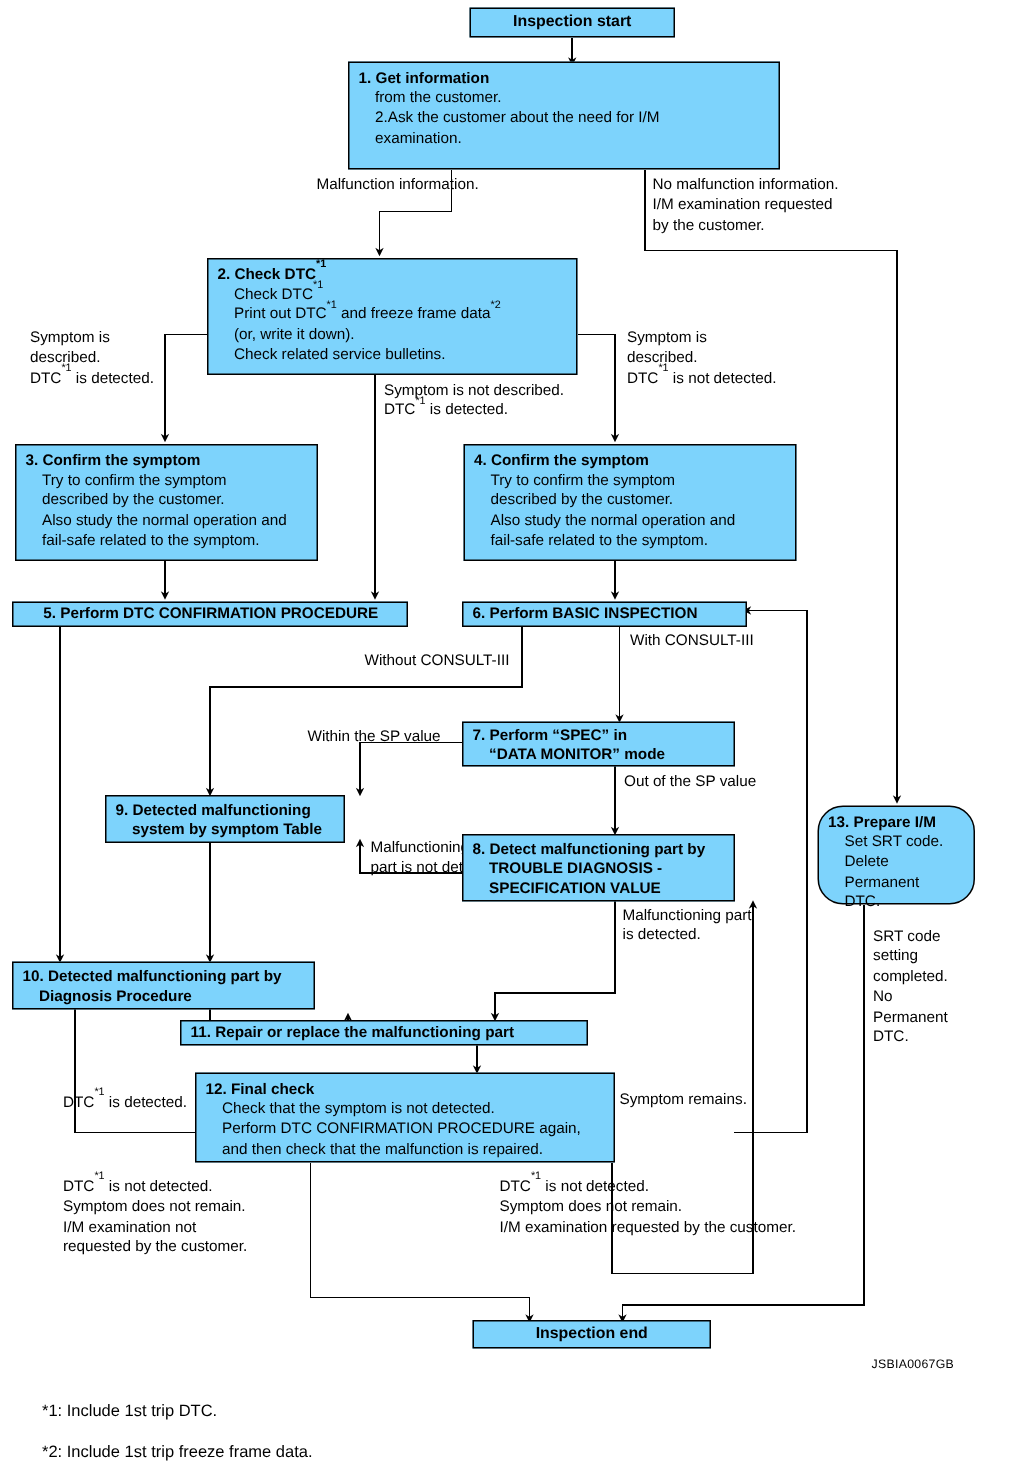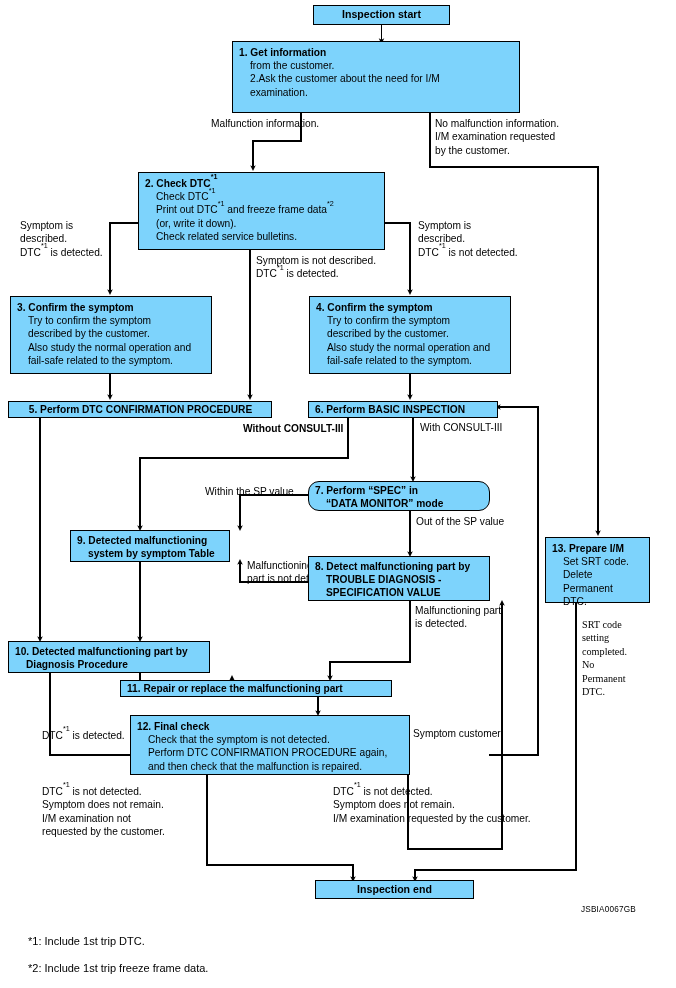--- a/index.html
+++ b/index.html
@@ -149,37 +149,37 @@
   </div>
 
   <div class="box" style="left:10px;top:296px;width:202px;height:78px;">
     <span class="ttl">3. Confirm the symptom</span>
     <span class="sub">Try to confirm the symptom</span>
     <span class="sub">described by the customer.</span>
     <span class="sub">Also study the normal operation and</span>
     <span class="sub">fail-safe related to the symptom.</span>
   </div>
 
-  <div class="box" style="left:309px;top:296px;width:202px;height:78px;">
+  <div class="box" style="left:309px;top:296px;width:222px;height:78px;">
     <span class="ttl">4. Confirm the symptom</span>
     <span class="sub">Try to confirm the symptom</span>
     <span class="sub">described by the customer.</span>
     <span class="sub">Also study the normal operation and</span>
     <span class="sub">fail-safe related to the symptom.</span>
   </div>
 
   <div class="box allbold tight" style="left:8px;top:401px;width:264px;height:17px;display:flex;align-items:center;justify-content:center;">
     <span>5. Perform DTC CONFIRMATION PROCEDURE</span>
   </div>
 
   <div class="box allbold tight" style="left:308px;top:401px;width:190px;height:17px;display:flex;align-items:center;">
     <span>6. Perform BASIC INSPECTION</span>
   </div>
 
-  <div class="box allbold" style="left:308px;top:481px;width:182px;height:30px;padding:2px 4px 2px 6px;border-radius:11px;">
+  <div class="box allbold" style="left:308px;top:481px;width:182px;height:30px;padding:2px 4px 2px 6px;">
     <span class="ttl">7. Perform “SPEC” in</span>
     <span class="sub">“DATA MONITOR” mode</span>
   </div>
 
   <div class="box allbold" style="left:308px;top:556px;width:182px;height:45px;padding:3px 3px 3px 6px;">
     <span class="ttl">8. Detect malfunctioning part by</span>
     <span class="sub">TROUBLE DIAGNOSIS -</span>
     <span class="sub">SPECIFICATION VALUE</span>
   </div>
 
@@ -197,21 +197,21 @@
     <span>11. Repair or replace the malfunctioning part</span>
   </div>
 
   <div class="box" style="left:130px;top:715px;width:280px;height:60px;">
     <span class="ttl">12. Final check</span>
     <span class="sub">Check that the symptom is not detected.</span>
     <span class="sub">Perform DTC CONFIRMATION PROCEDURE again,</span>
     <span class="sub">and then check that the malfunction is repaired.</span>
   </div>
 
-  <div class="box" style="left:545px;top:537px;width:105px;height:66px;">
+  <div class="box" style="left:545px;top:537px;width:105px;height:66px;border-radius:17px;">
     <span class="ttl">13. Prepare I/M</span>
     <span class="sub">Set SRT code.</span>
     <span class="sub">Delete</span>
     <span class="sub">Permanent</span>
     <span class="sub">DTC.</span>
   </div>
 
   <div class="box center" style="left:315px;top:880px;width:159px;height:19px;font-size:10.6px;">
     <span>Inspection end</span>
   </div>
@@ -236,21 +236,21 @@
     <div>Symptom is not described.</div>
     <div>DTC<sup>*1</sup> is detected.</div>
   </div>
 
   <div class="lbl" style="left:418px;top:219px;">
     <div>Symptom is</div>
     <div>described.</div>
     <div>DTC<sup>*1</sup> is not detected.</div>
   </div>
 
-  <div class="lbl" style="left:243px;top:422px;font-weight:bold;">
+  <div class="lbl" style="left:243px;top:434px;">
     <span>Without CONSULT-III</span>
   </div>
 
   <div class="lbl" style="left:420px;top:421px;">
     <span>With CONSULT-III</span>
   </div>
 
   <div class="lbl" style="left:205px;top:485px;">
     <span>Within the SP value</span>
   </div>
@@ -267,24 +267,24 @@
   <div class="lbl" style="left:415px;top:604px;">
     <div>Malfunctioning part</div>
     <div>is detected.</div>
   </div>
 
   <div class="lbl" style="left:42px;top:729px;">
     <div>DTC<sup>*1</sup> is detected.</div>
   </div>
 
   <div class="lbl" style="left:413px;top:727px;">
-    <span>Symptom customer.</span>
-  </div>
-
-  <div class="lbl" style="left:582px;top:618px;font-family:Liberation Serif, serif;">
+    <span>Symptom remains.</span>
+  </div>
+
+  <div class="lbl" style="left:582px;top:618px;">
     <div>SRT code</div>
     <div>setting</div>
     <div>completed.</div>
     <div>No</div>
     <div>Permanent</div>
     <div>DTC.</div>
   </div>
 
   <div class="lbl" style="left:42px;top:785px;">
     <div>DTC<sup>*1</sup> is not detected.</div>

